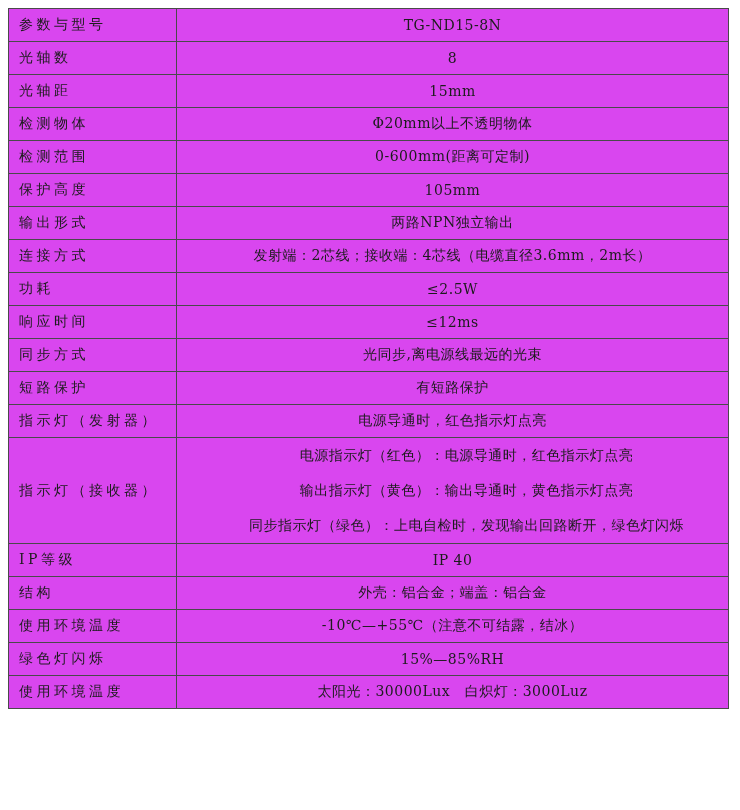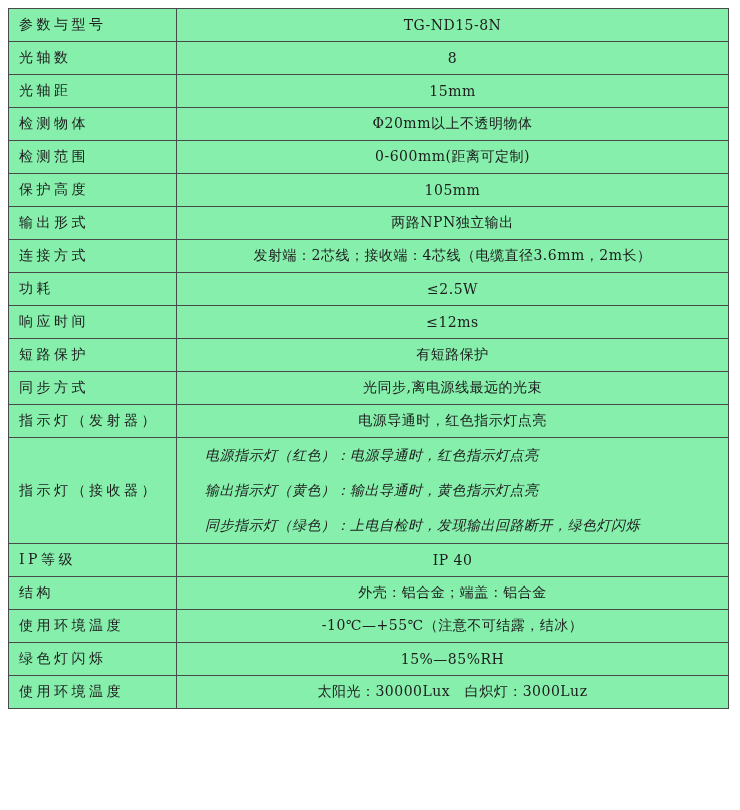--- a/index.html
+++ b/index.html
@@ -10,21 +10,21 @@
     height: 810px;
     font-family: "DejaVu Serif", "Liberation Serif", serif;
     color: #1c1c1c;
   }
   .spec-table {
     position: absolute;
     left: 8px;
     top: 8px;
     width: 719px;
     border: 1px solid #4a4a4a;
-    background: #86efac;
+    background: #d946ef;
   }
   .row {
     display: flex;
     height: 32px;
   }
   .row + .row {
     border-top: 1px solid #4a4a4a;
   }
   .row-multi {
     height: 105px;
@@ -45,24 +45,23 @@
   }
   .cell.value {
     flex: 1;
     display: flex;
     align-items: center;
     justify-content: center;
     letter-spacing: 0.5px;
   }
   .cell.value-lines {
     flex-direction: column;
-    align-items: flex-start;
+    align-items: center;
     justify-content: center;
     padding-left: 28px;
-    font-style: italic;
   }
   .value-line {
     line-height: 35px;
     font-size: 14px;
   }
 </style>
 </head>
 <body>
 
 <div class="spec-table">
@@ -113,27 +112,27 @@
     <div class="cell label">功耗</div>
     <div class="cell value">≤2.5W</div>
   </div>
 
   <div class="row">
     <div class="cell label">响应时间</div>
     <div class="cell value">≤12ms</div>
   </div>
 
   <div class="row">
-    <div class="cell label">短路保护</div>
-    <div class="cell value">有短路保护</div>
+    <div class="cell label">同步方式</div>
+    <div class="cell value">光同步,离电源线最远的光束</div>
   </div>
 
   <div class="row">
-    <div class="cell label">同步方式</div>
-    <div class="cell value">光同步,离电源线最远的光束</div>
+    <div class="cell label">短路保护</div>
+    <div class="cell value">有短路保护</div>
   </div>
 
 
   <div class="row">
     <div class="cell label">指示灯（发射器）</div>
     <div class="cell value">电源导通时，红色指示灯点亮</div>
   </div>
 
   <div class="row row-multi">
     <div class="cell label">指示灯（接收器）</div>

